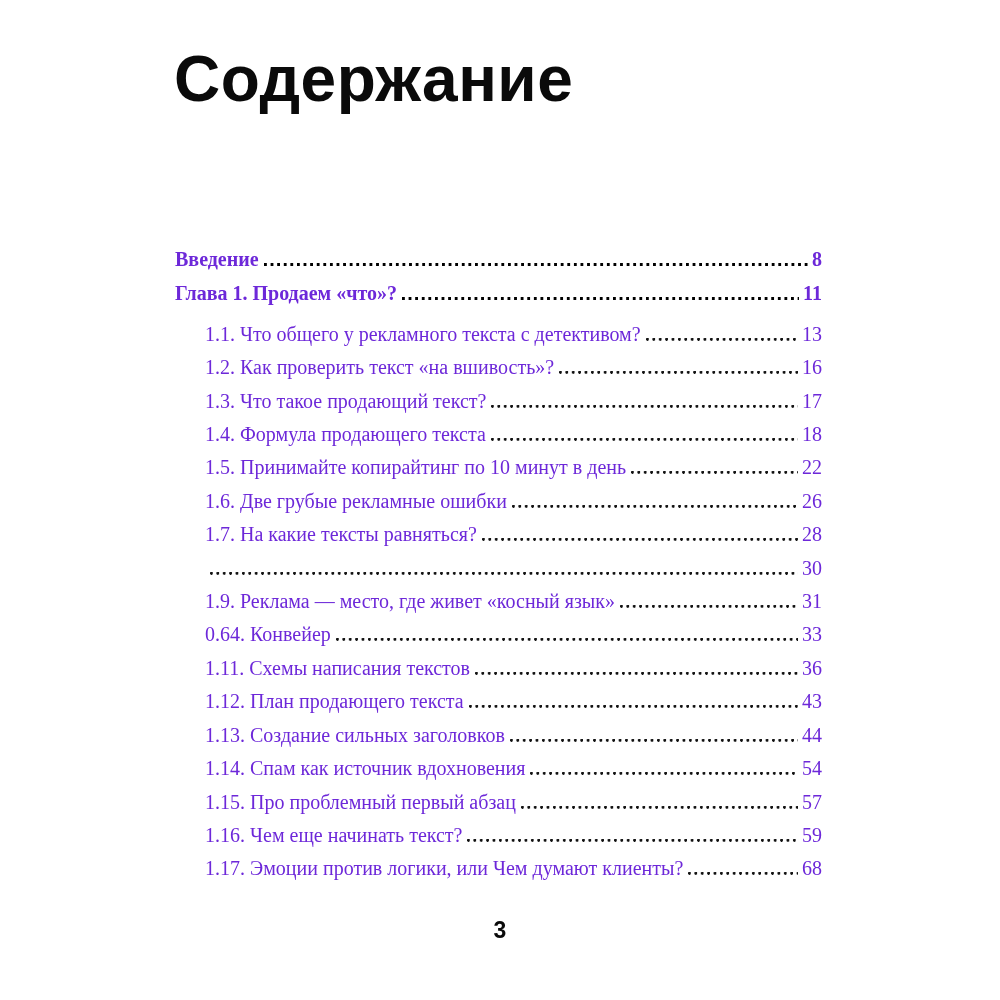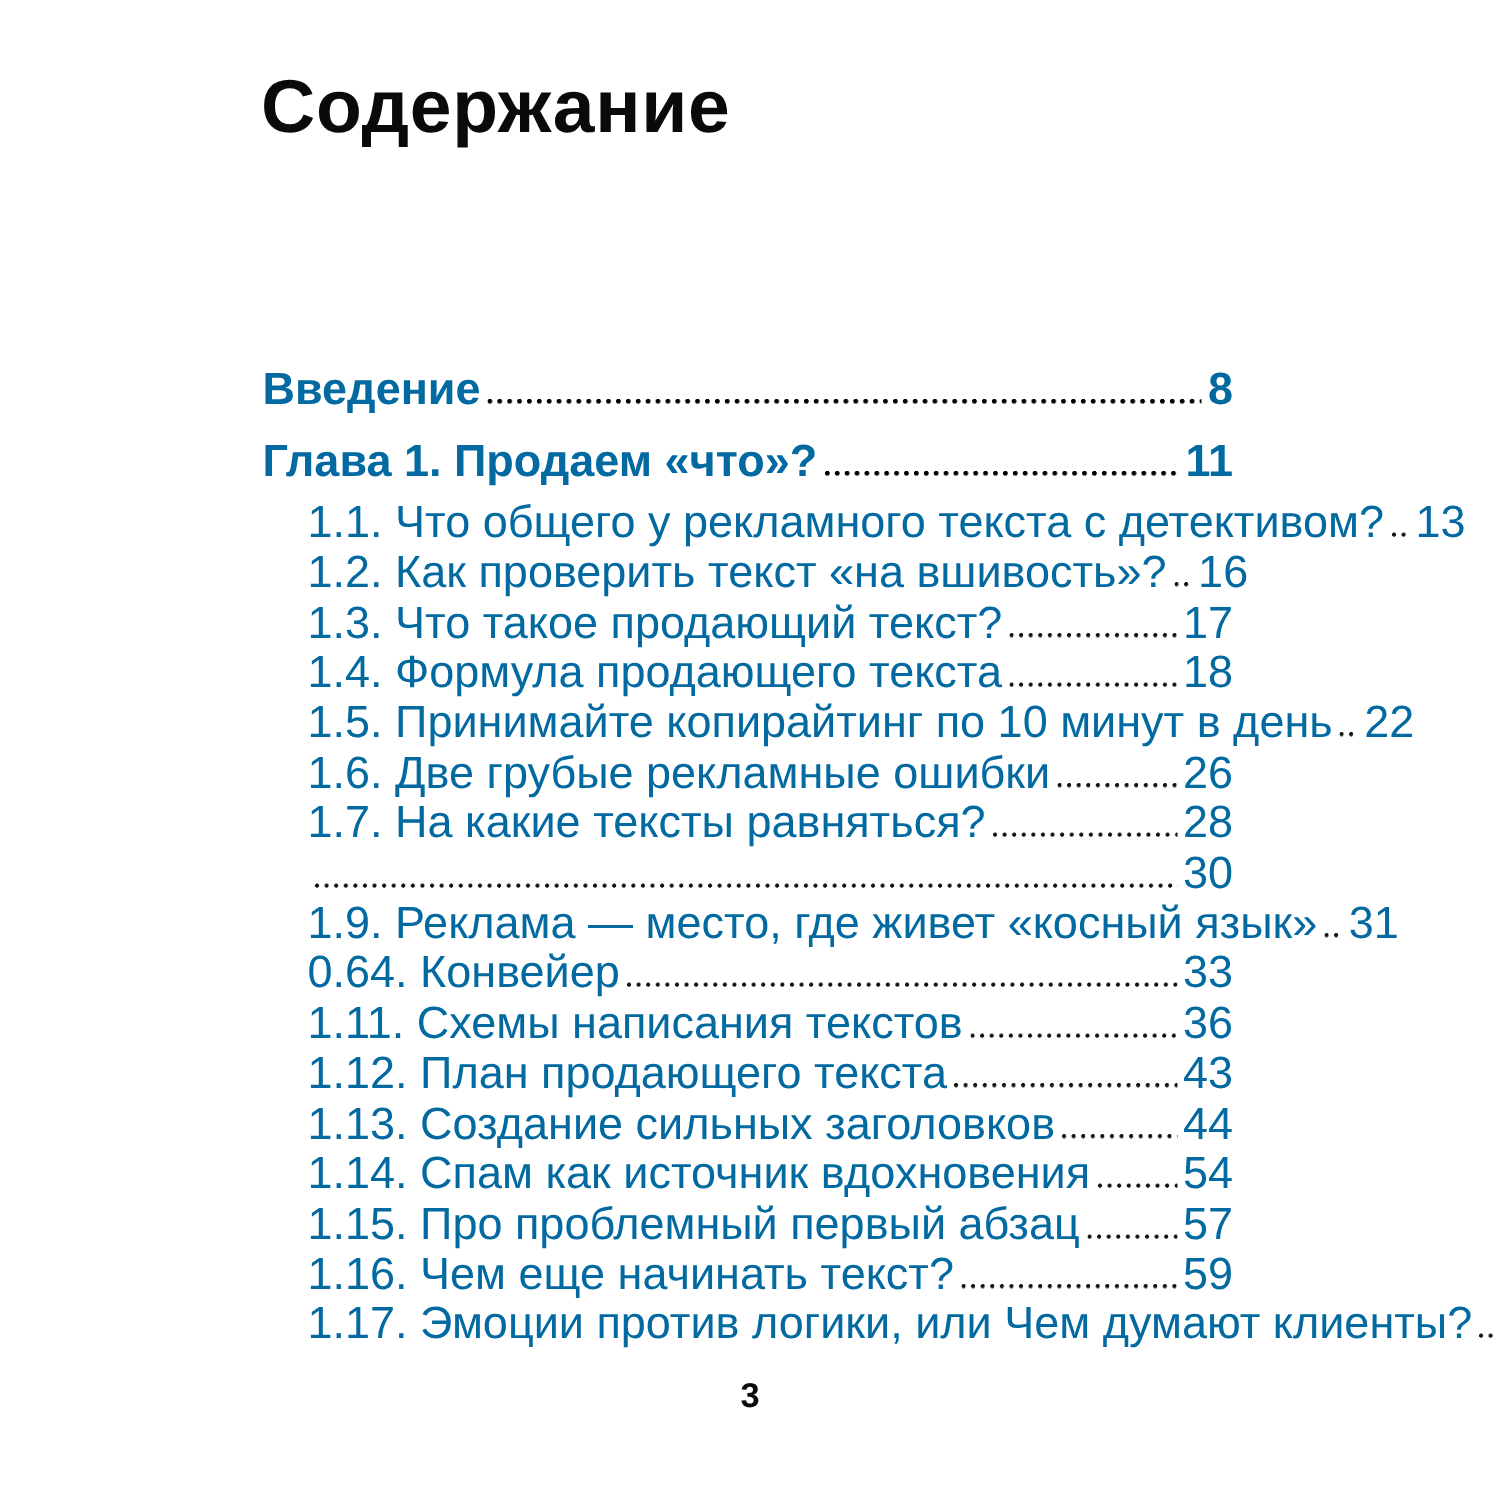--- a/index.html
+++ b/index.html
@@ -17,46 +17,46 @@
     background: #ffffff;
     color: #111111;
   }
   .page-title {
     position: absolute;
     left: 174px;
     top: 42px;
     margin: 0;
     font-family: "Liberation Sans", sans-serif;
     font-weight: 700;
-    font-size: 50px;
+    font-size: 64px;
     letter-spacing: 0.5px;
     color: #0a0a0a;
   }
   .toc {
     position: absolute;
     left: 175px;
     right: 178px;
     top: 243px;
   }
   .toc-row {
     display: flex;
     align-items: baseline;
-    font-family: Liberation Sans, sans-serif;
-    font-size: 30px;
+    font-family: Liberation Serif, serif;
+    font-size: 20px;
     line-height: 33.4px;
-    color: #0369a1;
+    color: #6d28d9;
     white-space: nowrap;
   }
   .toc-row.section {
     padding-left: 30px;
   }
   .toc-row.chapter {
     font-weight: 700;
   }
-  .toc-row.gap-lg { margin-top: 15px; justify-content: flex-end; }
+  .toc-row.gap-lg { margin-top: 1px; justify-content: flex-end; }
   .toc-row.gap-md { margin-top: 7px; text-align: right; }
   .toc-label {
     flex: 0 0 auto;
   }
   .leader {
     flex: 1 1 auto;
     height: 3px;
     margin: 0 4px 0 5px;
     min-width: 12px;
     background-image: radial-gradient(circle at 1.4px 1.4px, #111 1.25px, transparent 1.55px);

